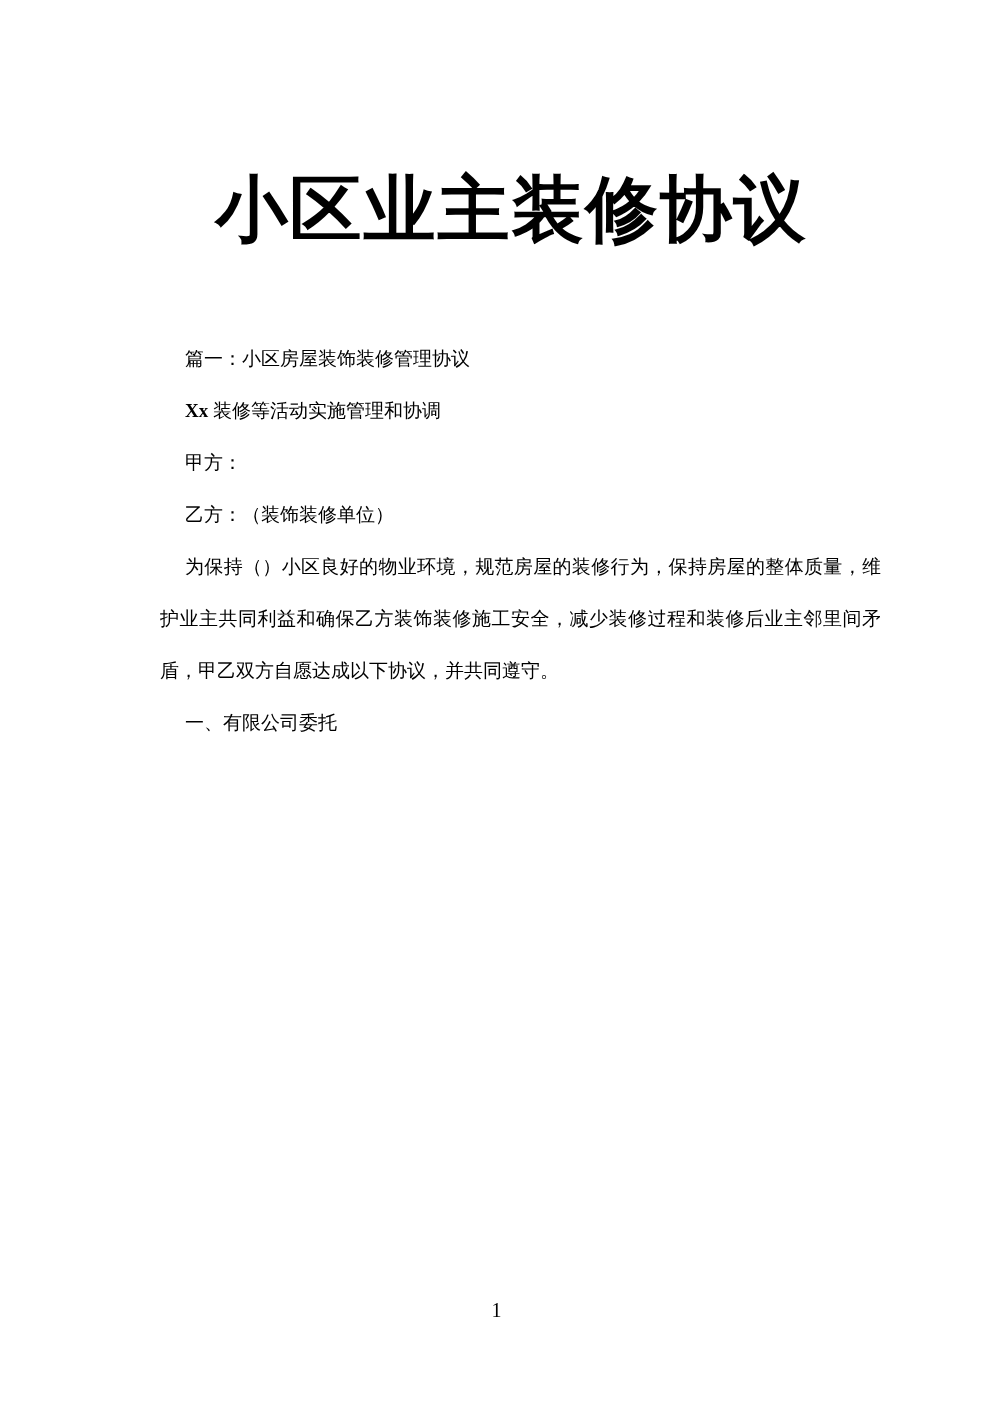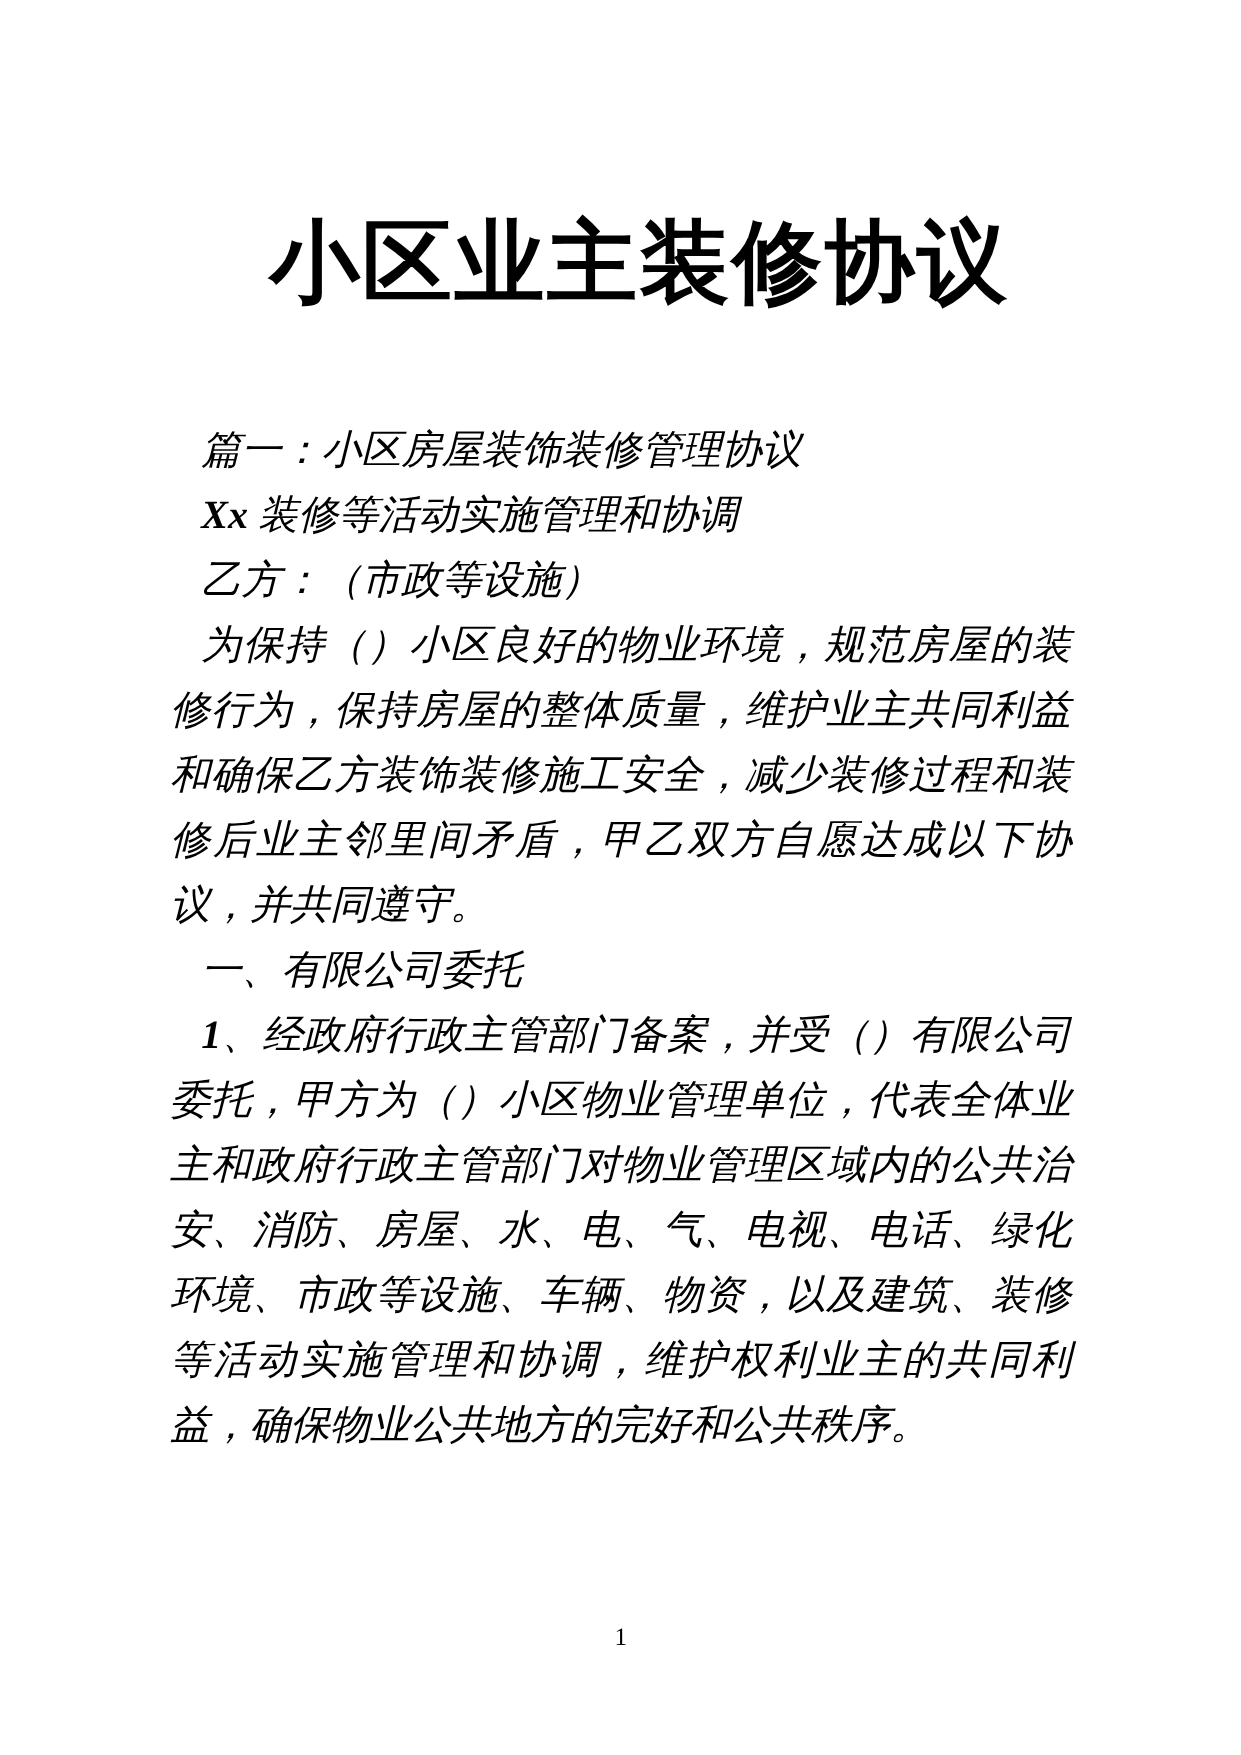--- a/index.html
+++ b/index.html
@@ -25,26 +25,25 @@
     text-align: center;
     font-size: 72px;
     line-height: 76px;
     font-weight: bold;
     letter-spacing: 2px;
     white-space: nowrap;
   }
   .doc-body {
     position: absolute;
     top: 333px;
-    left: 136px;
+    left: 160px;
     width: 721px;
-    font-size: 32px;
+    font-size: 19px;
     line-height: 52px;
     text-align: justify;
-    font-style: italic;
   }
   .para {
     margin: 0;
     padding: 0;
     text-indent: 25px;
   }
   .para-prefix {
     font-weight: bold;
   }
   .page-number {
@@ -63,27 +62,27 @@
 <div class="page">
 
   <h1 class="doc-title">小区业主装修协议</h1>
 
   <div class="doc-body">
 
     <p class="para"><b class="para-prefix"></b><span>篇一：小区房屋装饰装修管理协议</span></p>
 
     <p class="para"><b class="para-prefix">Xx</b><span> 装修等活动实施管理和协调</span></p>
 
+    <p class="para"><b class="para-prefix"></b><span>甲方：</span></p>
 
-    <p class="para"><b class="para-prefix"></b><span>乙方：（市政等设施）</span></p>
+    <p class="para"><b class="para-prefix"></b><span>乙方：（装饰装修单位）</span></p>
 
     <p class="para"><b class="para-prefix"></b><span>为保持（）小区良好的物业环境，规范房屋的装修行为，保持房屋的整体质量，维护业主共同利益和确保乙方装饰装修施工安全，减少装修过程和装修后业主邻里间矛盾，甲乙双方自愿达成以下协议，并共同遵守。</span></p>
 
     <p class="para"><b class="para-prefix"></b><span>一、有限公司委托</span></p>
 
-    <p class="para"><b class="para-prefix">1</b><span>、经政府行政主管部门备案，并受（）有限公司委托，甲方为（）小区物业管理单位，代表全体业主和政府行政主管部门对物业管理区域内的公共治安、消防、房屋、水、电、气、电视、电话、绿化环境、市政等设施、车辆、物资，以及建筑、装修等活动实施管理和协调，维护权利业主的共同利益，确保物业公共地方的完好和公共秩序。</span></p>
 
 
   </div>
 
   <div class="page-number">1</div>
 
 </div>
 
 </body></html>

